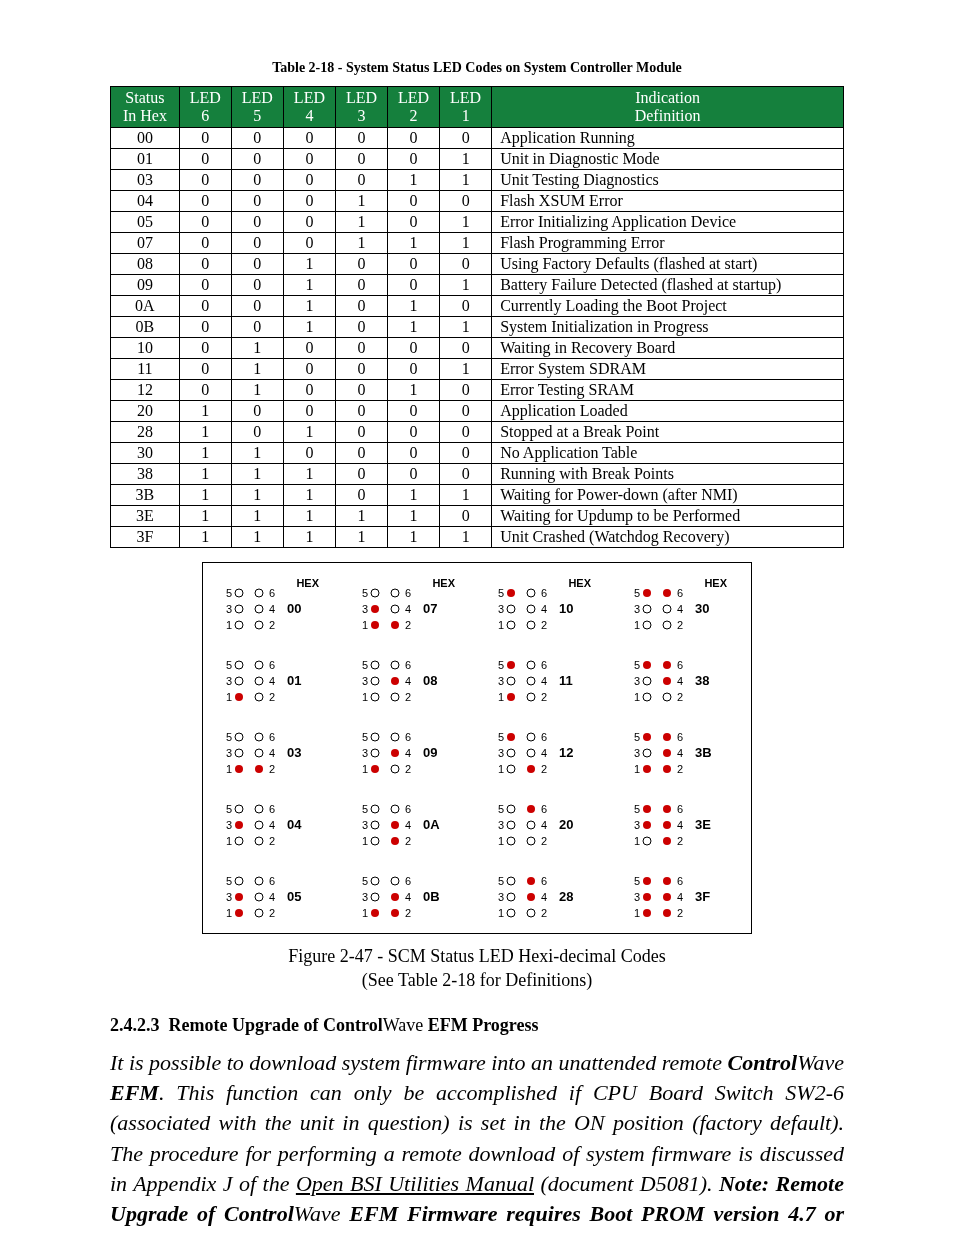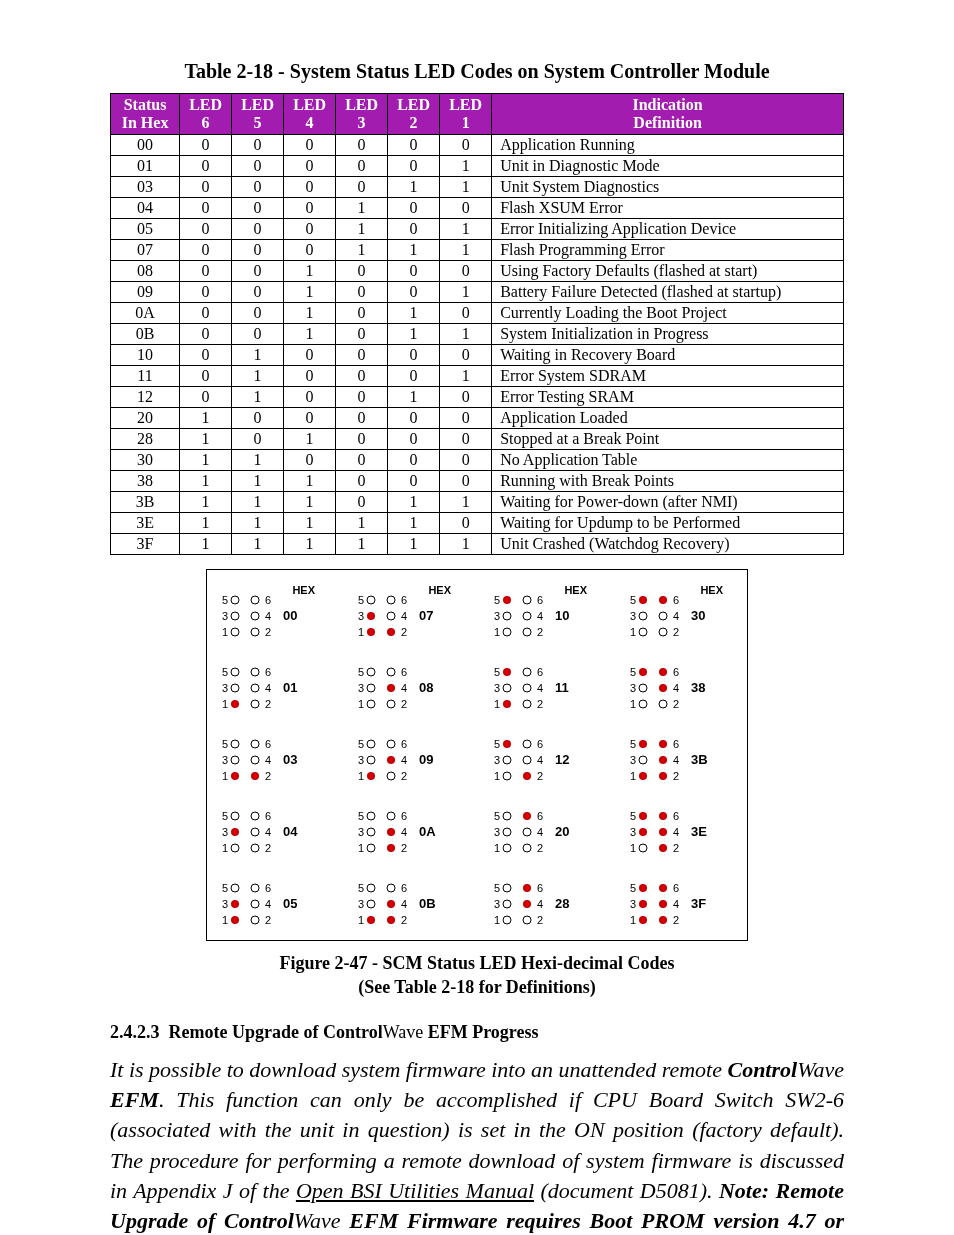--- a/index.html
+++ b/index.html
@@ -1,26 +1,26 @@
 <!DOCTYPE html>
 <html><head>
 <meta charset="utf-8">
 <style>
   html,body{margin:0;padding:0;background:#fff;color:#000;font-family:"Times New Roman",Times,serif;}
   .page{width:954px;min-height:1235px;box-sizing:border-box;padding:60px 110px 48px 110px;position:relative;}
-  .tbl-title{font-weight:bold;text-align:center;font-size:20px;margin:0 0 10px 0;}
+  .tbl-title{font-weight:bold;text-align:center;font-size:14px;margin:0 0 10px 0;}
   table{border-collapse:collapse;width:100%;font-size:16px;}
-  th{background:#a21caf;color:#fff;font-weight:bold;padding:2px 4px;border:1px solid #000;white-space:nowrap;font-size:16px;text-align:center;}
+  th{background:#15803d;color:#fff;font-weight:normal;padding:2px 4px;border:1px solid #000;white-space:nowrap;font-size:16px;text-align:center;}
   td{border:1px solid #000;padding:0px 8px;line-height:1.25;font-size:16px;}
   .c{text-align:center;}
   .figwrap{display:flex;justify-content:center;margin-top:14px;margin-bottom:10px;}
-  .figbox{border:1px solid #000;padding:14px 20px 10px 12px;display:flex;gap:36px;font-family:Arial,Helvetica,sans-serif;}
+  .figbox{border:1px solid #000;padding:14px 20px 10px 20px;display:flex;gap:36px;font-family:Arial,Helvetica,sans-serif;}
   .figcol{display:flex;flex-direction:column;gap:14px;}
   .figcell svg{display:block;}
-  .figcap{text-align:center;font-weight:bold;font-size:18px;line-height:1.35;margin-bottom:22px;}
+  .figcap{text-align:center;font-weight:normal;font-size:18px;line-height:1.35;margin-bottom:22px;}
   .sechead{font-weight:bold;font-size:18px;margin-bottom:12px;}
   .body{font-size:22px;line-height:1.38;text-align:justify;font-style:italic;}
   .body .uline{text-decoration:underline;}
   .footer{position:absolute;bottom:38px;left:110px;right:110px;display:flex;justify-content:space-between;font-size:17px;}
 </style>
 </head>
 <body>
 <div class="page">
 
 <div class="tbl-title">Table 2-18 - System Status LED Codes on System Controller Module</div>
@@ -60,21 +60,21 @@
           <td>Unit in Diagnostic Mode</td>
         </tr>
         <tr>
           <td class="c">03</td>
           <td class="c">0</td>
           <td class="c">0</td>
           <td class="c">0</td>
           <td class="c">0</td>
           <td class="c">1</td>
           <td class="c">1</td>
-          <td>Unit System Diagnostics</td>
+          <td>Unit Testing Diagnostics</td>
         </tr>
         <tr>
           <td class="c">04</td>
           <td class="c">0</td>
           <td class="c">0</td>
           <td class="c">0</td>
           <td class="c">1</td>
           <td class="c">0</td>
           <td class="c">0</td>
           <td>Flash XSUM Error</td>

